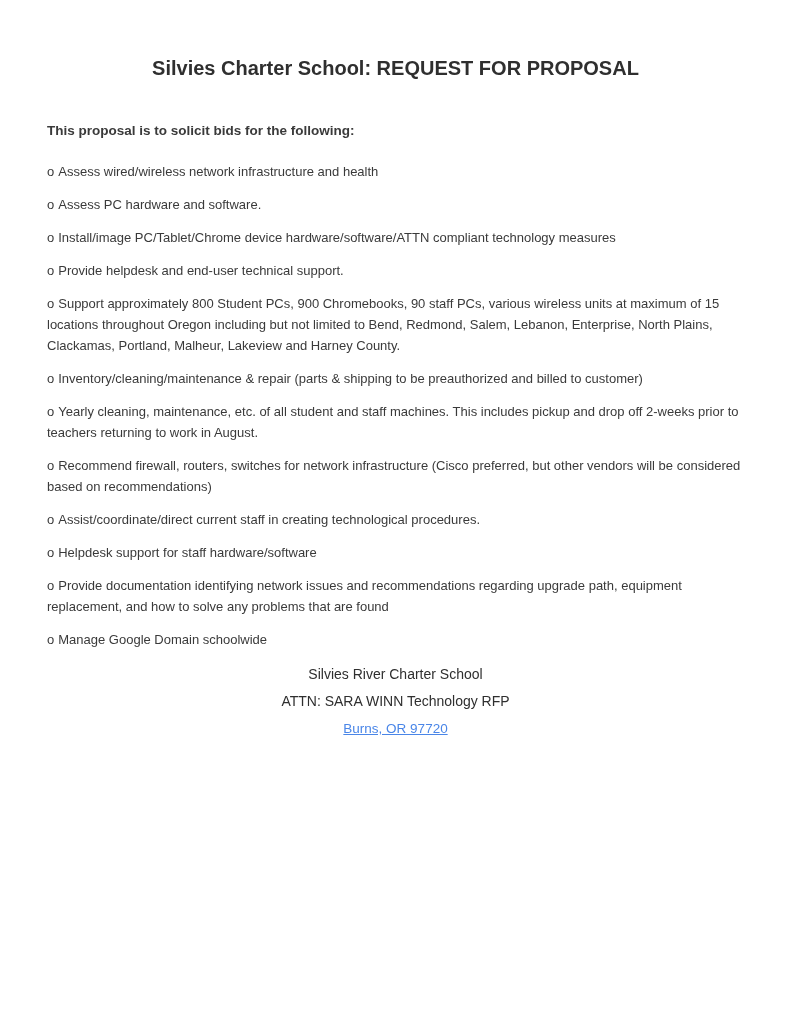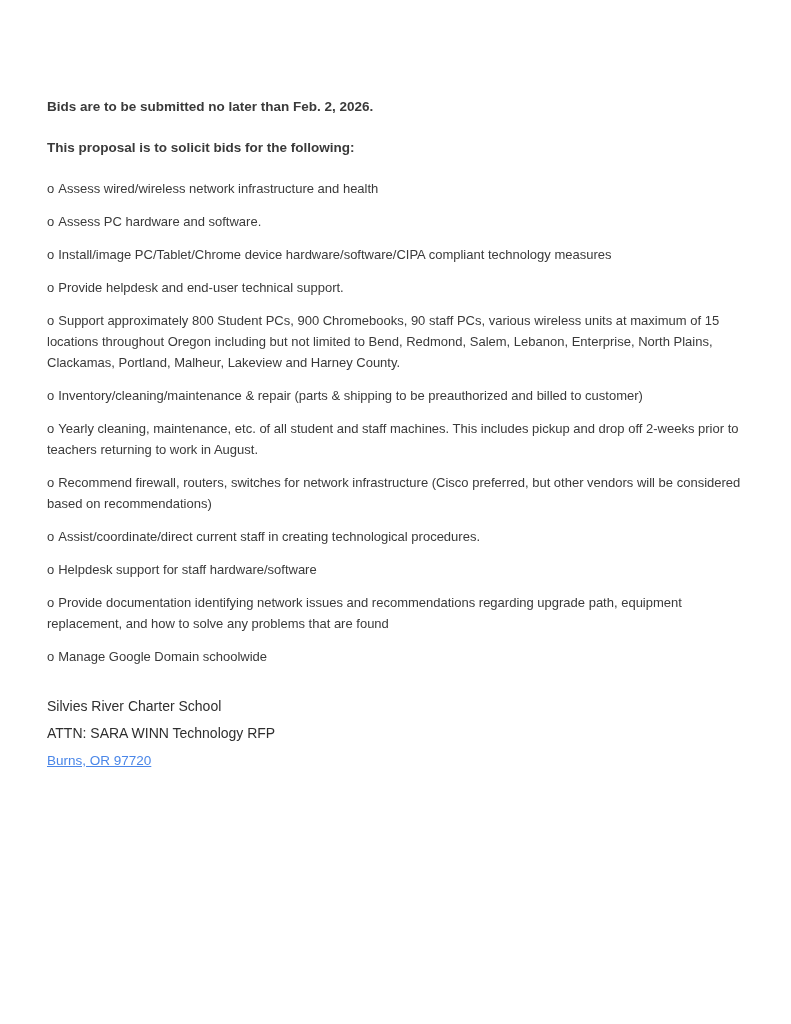--- a/index.html
+++ b/index.html
@@ -54,21 +54,22 @@
   .contact-para {
     white-space: nowrap;
     margin-bottom: 0;
   }
   .phone-link {
     color: var(--phone-link, #2e74b5);
     text-decoration: none;
     cursor: pointer;
   }
   .footer-block {
-    margin-top: 31px;
+    margin-top: 16px;
+    text-align: center;
   }
   .footer-line {
     margin: 0 0 10px 0;
     font-size: 14px;
     line-height: 17px;
     color: var(--heading-text, #2f2f2f);
   }
   .footer-line.link-line {
     font-size: 13.5px;
   }
@@ -76,29 +77,29 @@
     color: var(--address-link, #4a86e8);
     text-decoration: underline;
     cursor: pointer;
   }
 </style>
 </head>
 <body>
 
 <div class="page">
 
+  <h1 class="doc-title">Silvies Charter School: REQUEST FOR PROPOSAL</h1>
 
   <div class="body-text">
 
-    <p class="para bold">Bids are to be submitted no later than Feb. 2, 2026.</p>
     <p class="para bold">This proposal is to solicit bids for the following:</p>
 
     <p class="para"><span class="bullet-marker">o</span><span>Assess wired/wireless network infrastructure and health</span></p>
     <p class="para"><span class="bullet-marker">o</span><span>Assess PC hardware and software.</span></p>
-    <p class="para"><span class="bullet-marker">o</span><span>Install/image PC/Tablet/Chrome device hardware/software/CIPA compliant technology measures</span></p>
+    <p class="para"><span class="bullet-marker">o</span><span>Install/image PC/Tablet/Chrome device hardware/software/ATTN compliant technology measures</span></p>
     <p class="para"><span class="bullet-marker">o</span><span>Provide helpdesk and end-user technical support.</span></p>
     <p class="para"><span class="bullet-marker">o</span><span>Support approximately 800 Student PCs, 900 Chromebooks, 90 staff PCs, various wireless units at maximum of 15 locations throughout Oregon including but not limited to Bend, Redmond, Salem, Lebanon, Enterprise, North Plains, Clackamas, Portland, Malheur, Lakeview and Harney County.</span></p>
     <p class="para"><span class="bullet-marker">o</span><span>Inventory/cleaning/maintenance &amp; repair (parts &amp; shipping to be preauthorized and billed to customer)</span></p>
     <p class="para"><span class="bullet-marker">o</span><span>Yearly cleaning, maintenance, etc. of all student and staff machines. This includes pickup and drop off 2-weeks prior to teachers returning to work in August.</span></p>
     <p class="para"><span class="bullet-marker">o</span><span>Recommend firewall, routers, switches for network infrastructure (Cisco preferred, but other vendors will be considered based on recommendations)</span></p>
     <p class="para"><span class="bullet-marker">o</span><span>Assist/coordinate/direct current staff in creating technological procedures.</span></p>
     <p class="para"><span class="bullet-marker">o</span><span>Helpdesk support for staff hardware/software</span></p>
     <p class="para"><span class="bullet-marker">o</span><span>Provide documentation identifying network issues and recommendations regarding upgrade path, equipment replacement, and how to solve any problems that are found</span></p>
     <p class="para"><span class="bullet-marker">o</span><span>Manage Google Domain schoolwide</span></p>
 

